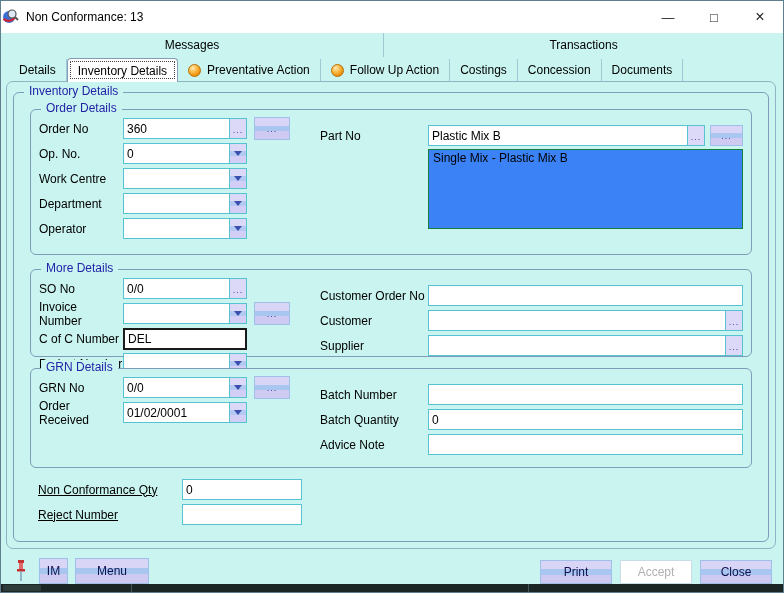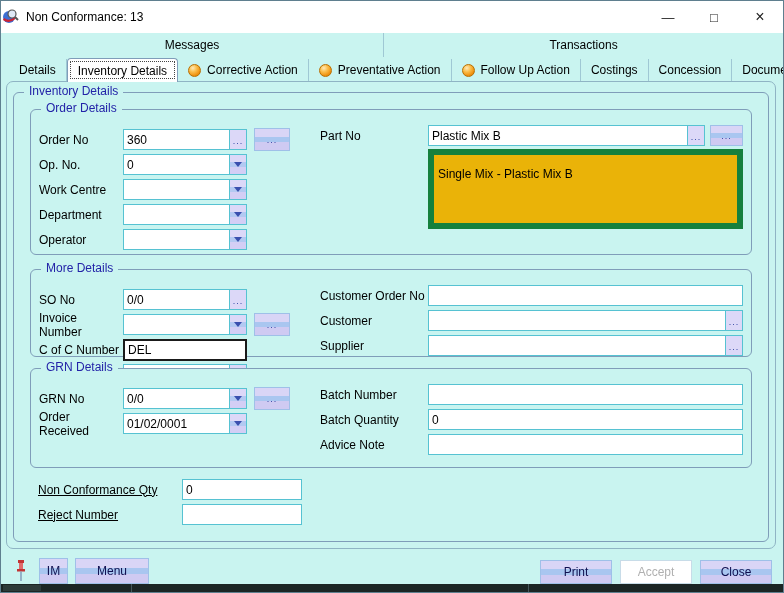--- a/index.html
+++ b/index.html
@@ -69,21 +69,21 @@
   .group-title {
     position:absolute; top:-9px; left:10px;
     background:#c9f4f0; padding:0 5px;
     color:#2323a8; font-size:12px; white-space:nowrap;
   }
   .gb-inventory { margin:10px 6px 0 6px; height:450px; }
   .gb-inner { margin:0 16px; position:relative; }
   .gb-order { margin-top:16px; height:146px; }
   .gb-more  { margin-top:14px; height:88px; }
   .gb-grn   { margin-top:11px; height:100px; }
-  .col-l { position:absolute; left:8px; top:17px; width:282px; }
+  .col-l { position:absolute; left:8px; top:6px; width:282px; }
   .col-r { position:absolute; left:289px; top:13px; right:8px; }
   .frow { display:flex; align-items:center; height:25px; }
   .flabel { width:84px; flex:0 0 auto; color:#000; }
   .flabel-r { width:108px; flex:0 0 auto; color:#000; }
   
   .tbox, .combo {
     display:flex; height:21px; background:#fff;
     border:1px solid #56c2d2;
   }
   .tbox input, .combo input {
@@ -112,23 +112,23 @@
     background:linear-gradient(#d9d5f6 0 36%, #a9c6f0 36% 64%, #cfcaf2 64% 100%);
     border:1px solid #9fc0e8;
     color:#2a3f9f; font-size:9px; letter-spacing:1px;
     display:flex; align-items:center; justify-content:center;
     cursor:default;
   }
   .btn-dots.small { width:33px; height:21px; margin-left:5px; }
   .tbox.dark { border:2px solid #1a1a1a; height:22px; }
   textarea.desc {
     width:315px; height:80px; margin-left:108px; margin-top:1px;
-    border:6px solid #15803d; resize:none;
-    font-family:"Liberation Sans", sans-serif; font-size:12px; padding:12px 4px; color:#000;
-    outline:none; background:#eab308;
+    border:1px solid #15803d; resize:none;
+    font-family:"Liberation Sans", sans-serif; font-size:12px; padding:1px 4px; color:#000;
+    outline:none; background:#3b82f6;
   }
   .stretch { flex:1; }
   
   .foot-row { display:flex; align-items:center; height:25px; margin-left:8px; }
   .foot-row .flabel-f { width:144px; flex:0 0 auto;text-decoration:underline; }
   .foot-row .tbox { width:120px; }
   .mt8 { margin-top:9px; }
   
   .button-bar {
     margin-top:9px; height:26px; display:flex; align-items:flex-end; padding:0 11px;
@@ -180,24 +180,20 @@
     <div class="tab-group first">Messages</div>
     <div class="tab-group second">Transactions</div>
   </div>
 
   <div class="tabs-main">
     <div class="tab">
       <span>Details</span>
     </div>
     <div class="tab selected">
       <span>Inventory Details</span>
-    </div>
-    <div class="tab">
-      <span class="orange-ball"></span>
-      <span>Corrective Action</span>
     </div>
     <div class="tab">
       <span class="orange-ball"></span>
       <span>Preventative Action</span>
     </div>
     <div class="tab">
       <span class="orange-ball"></span>
       <span>Follow Up Action</span>
     </div>
     <div class="tab">

